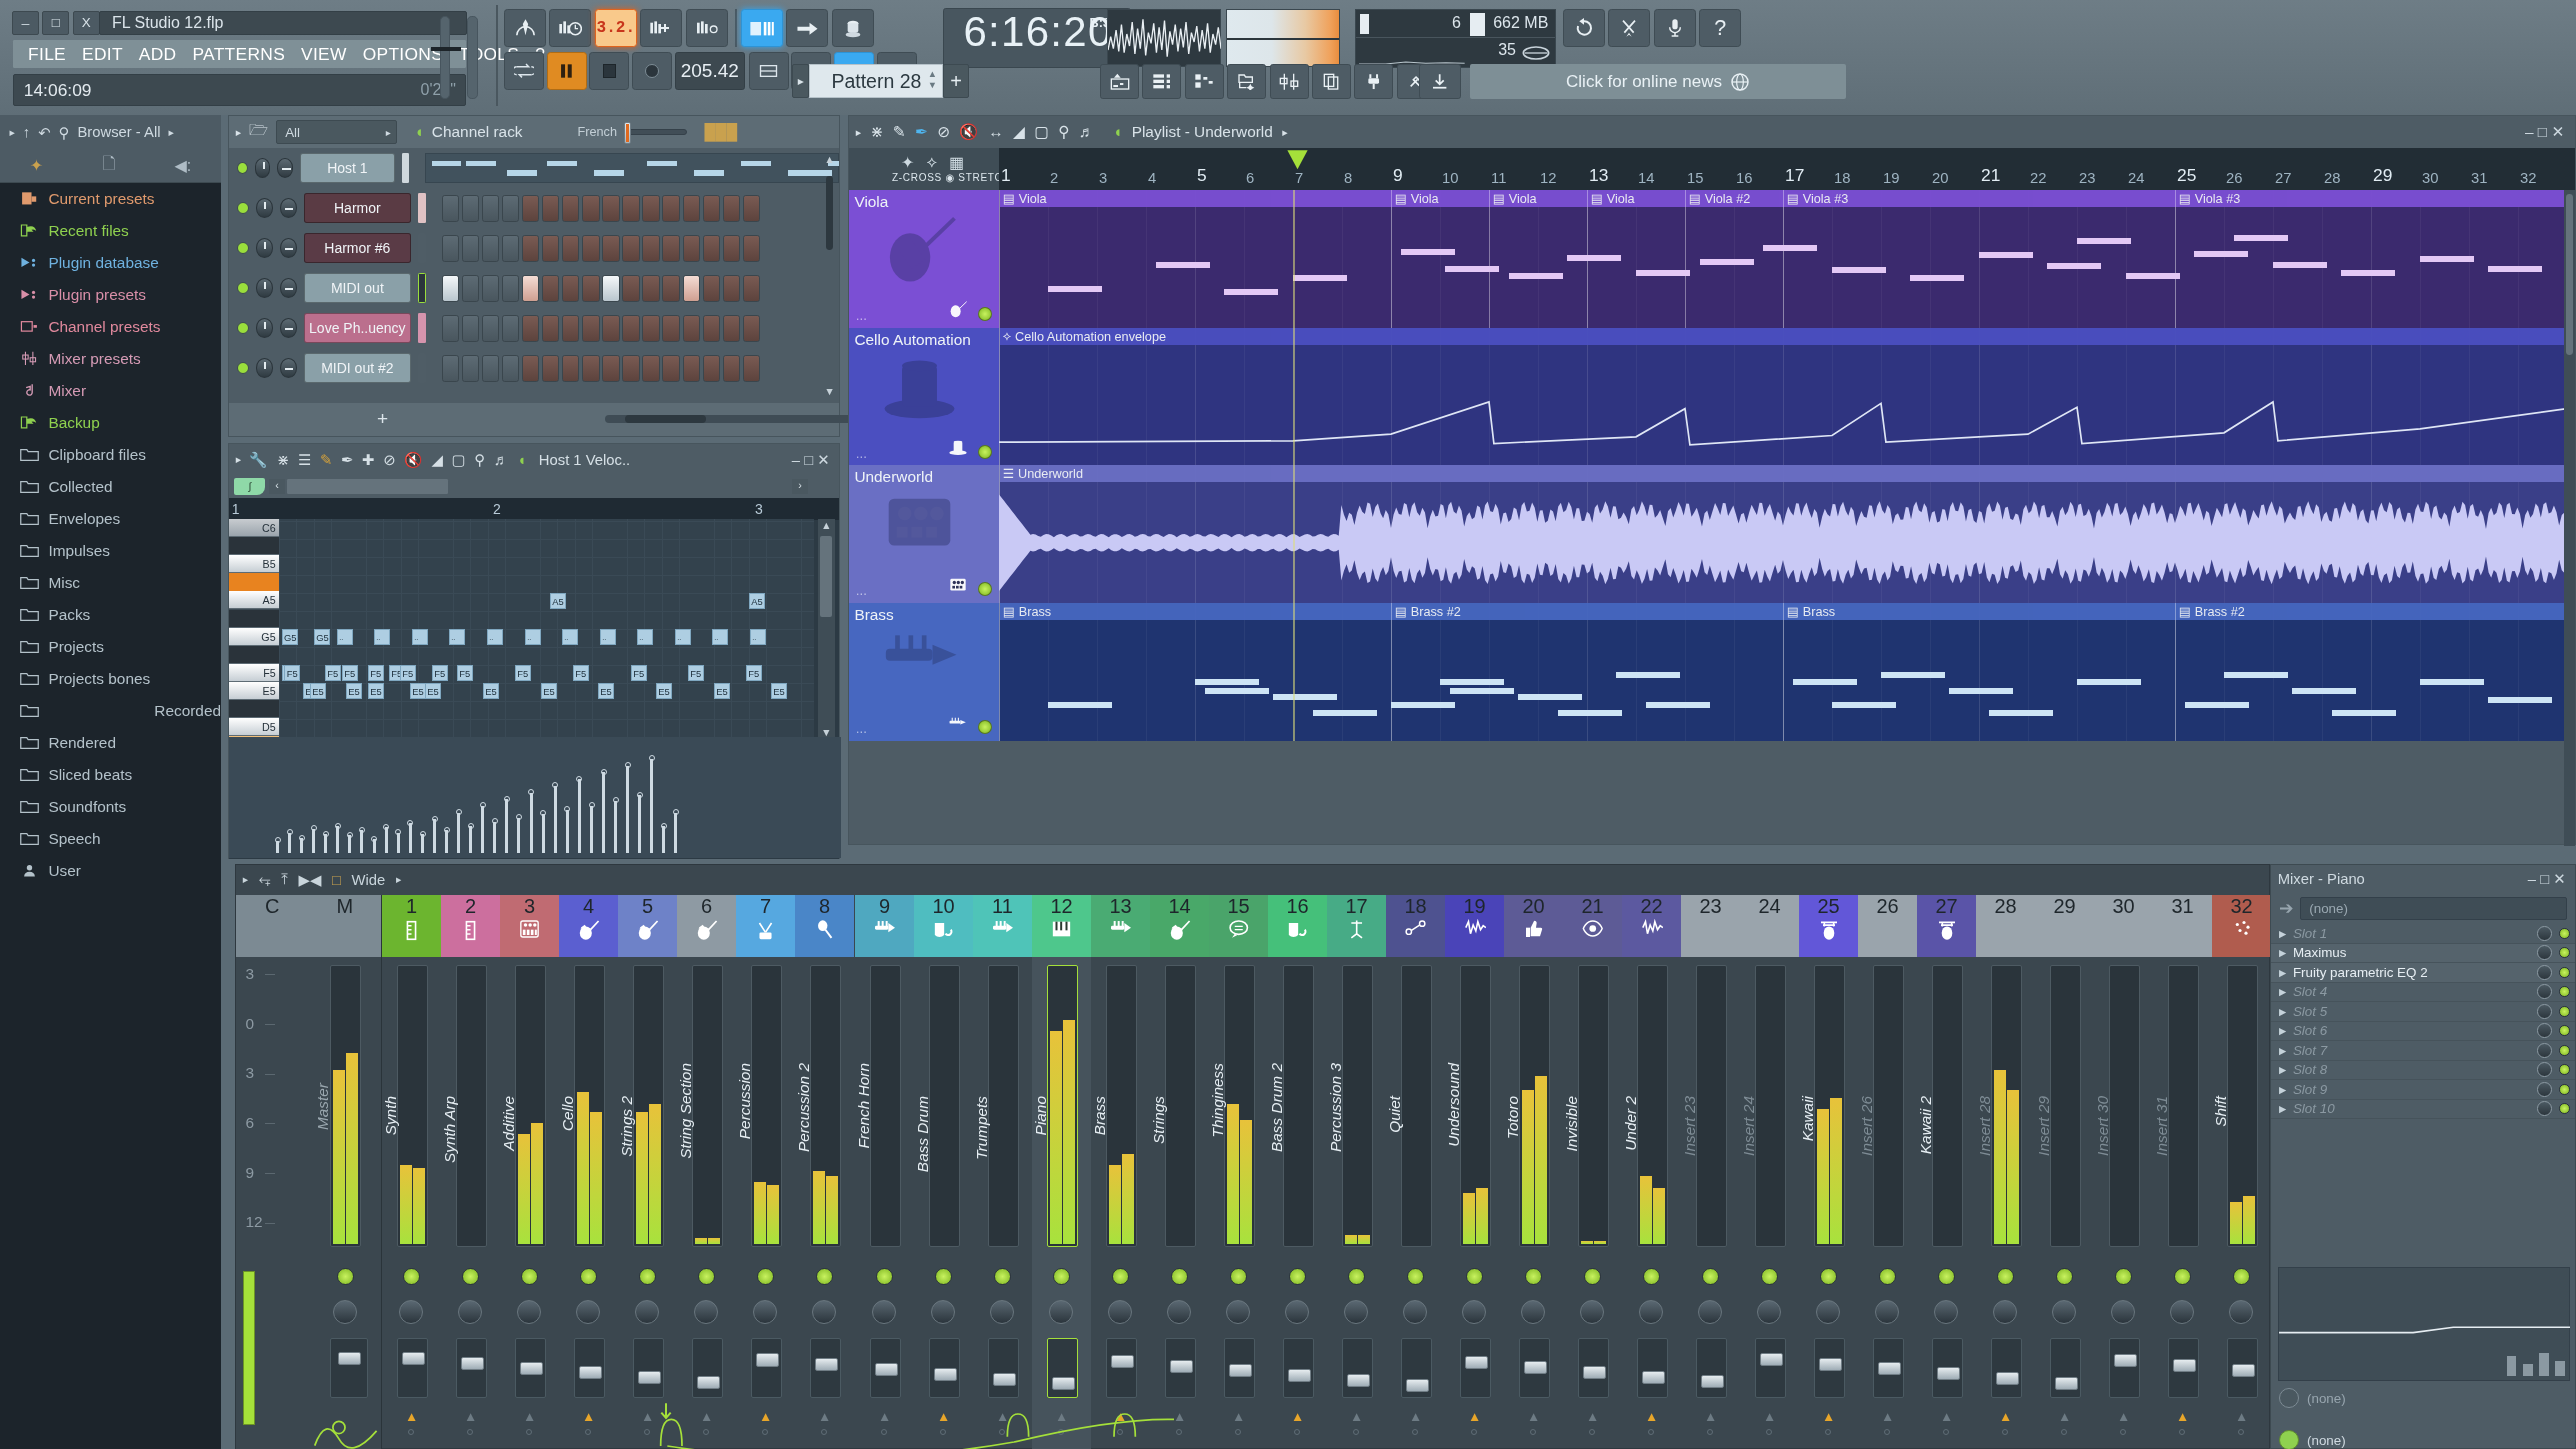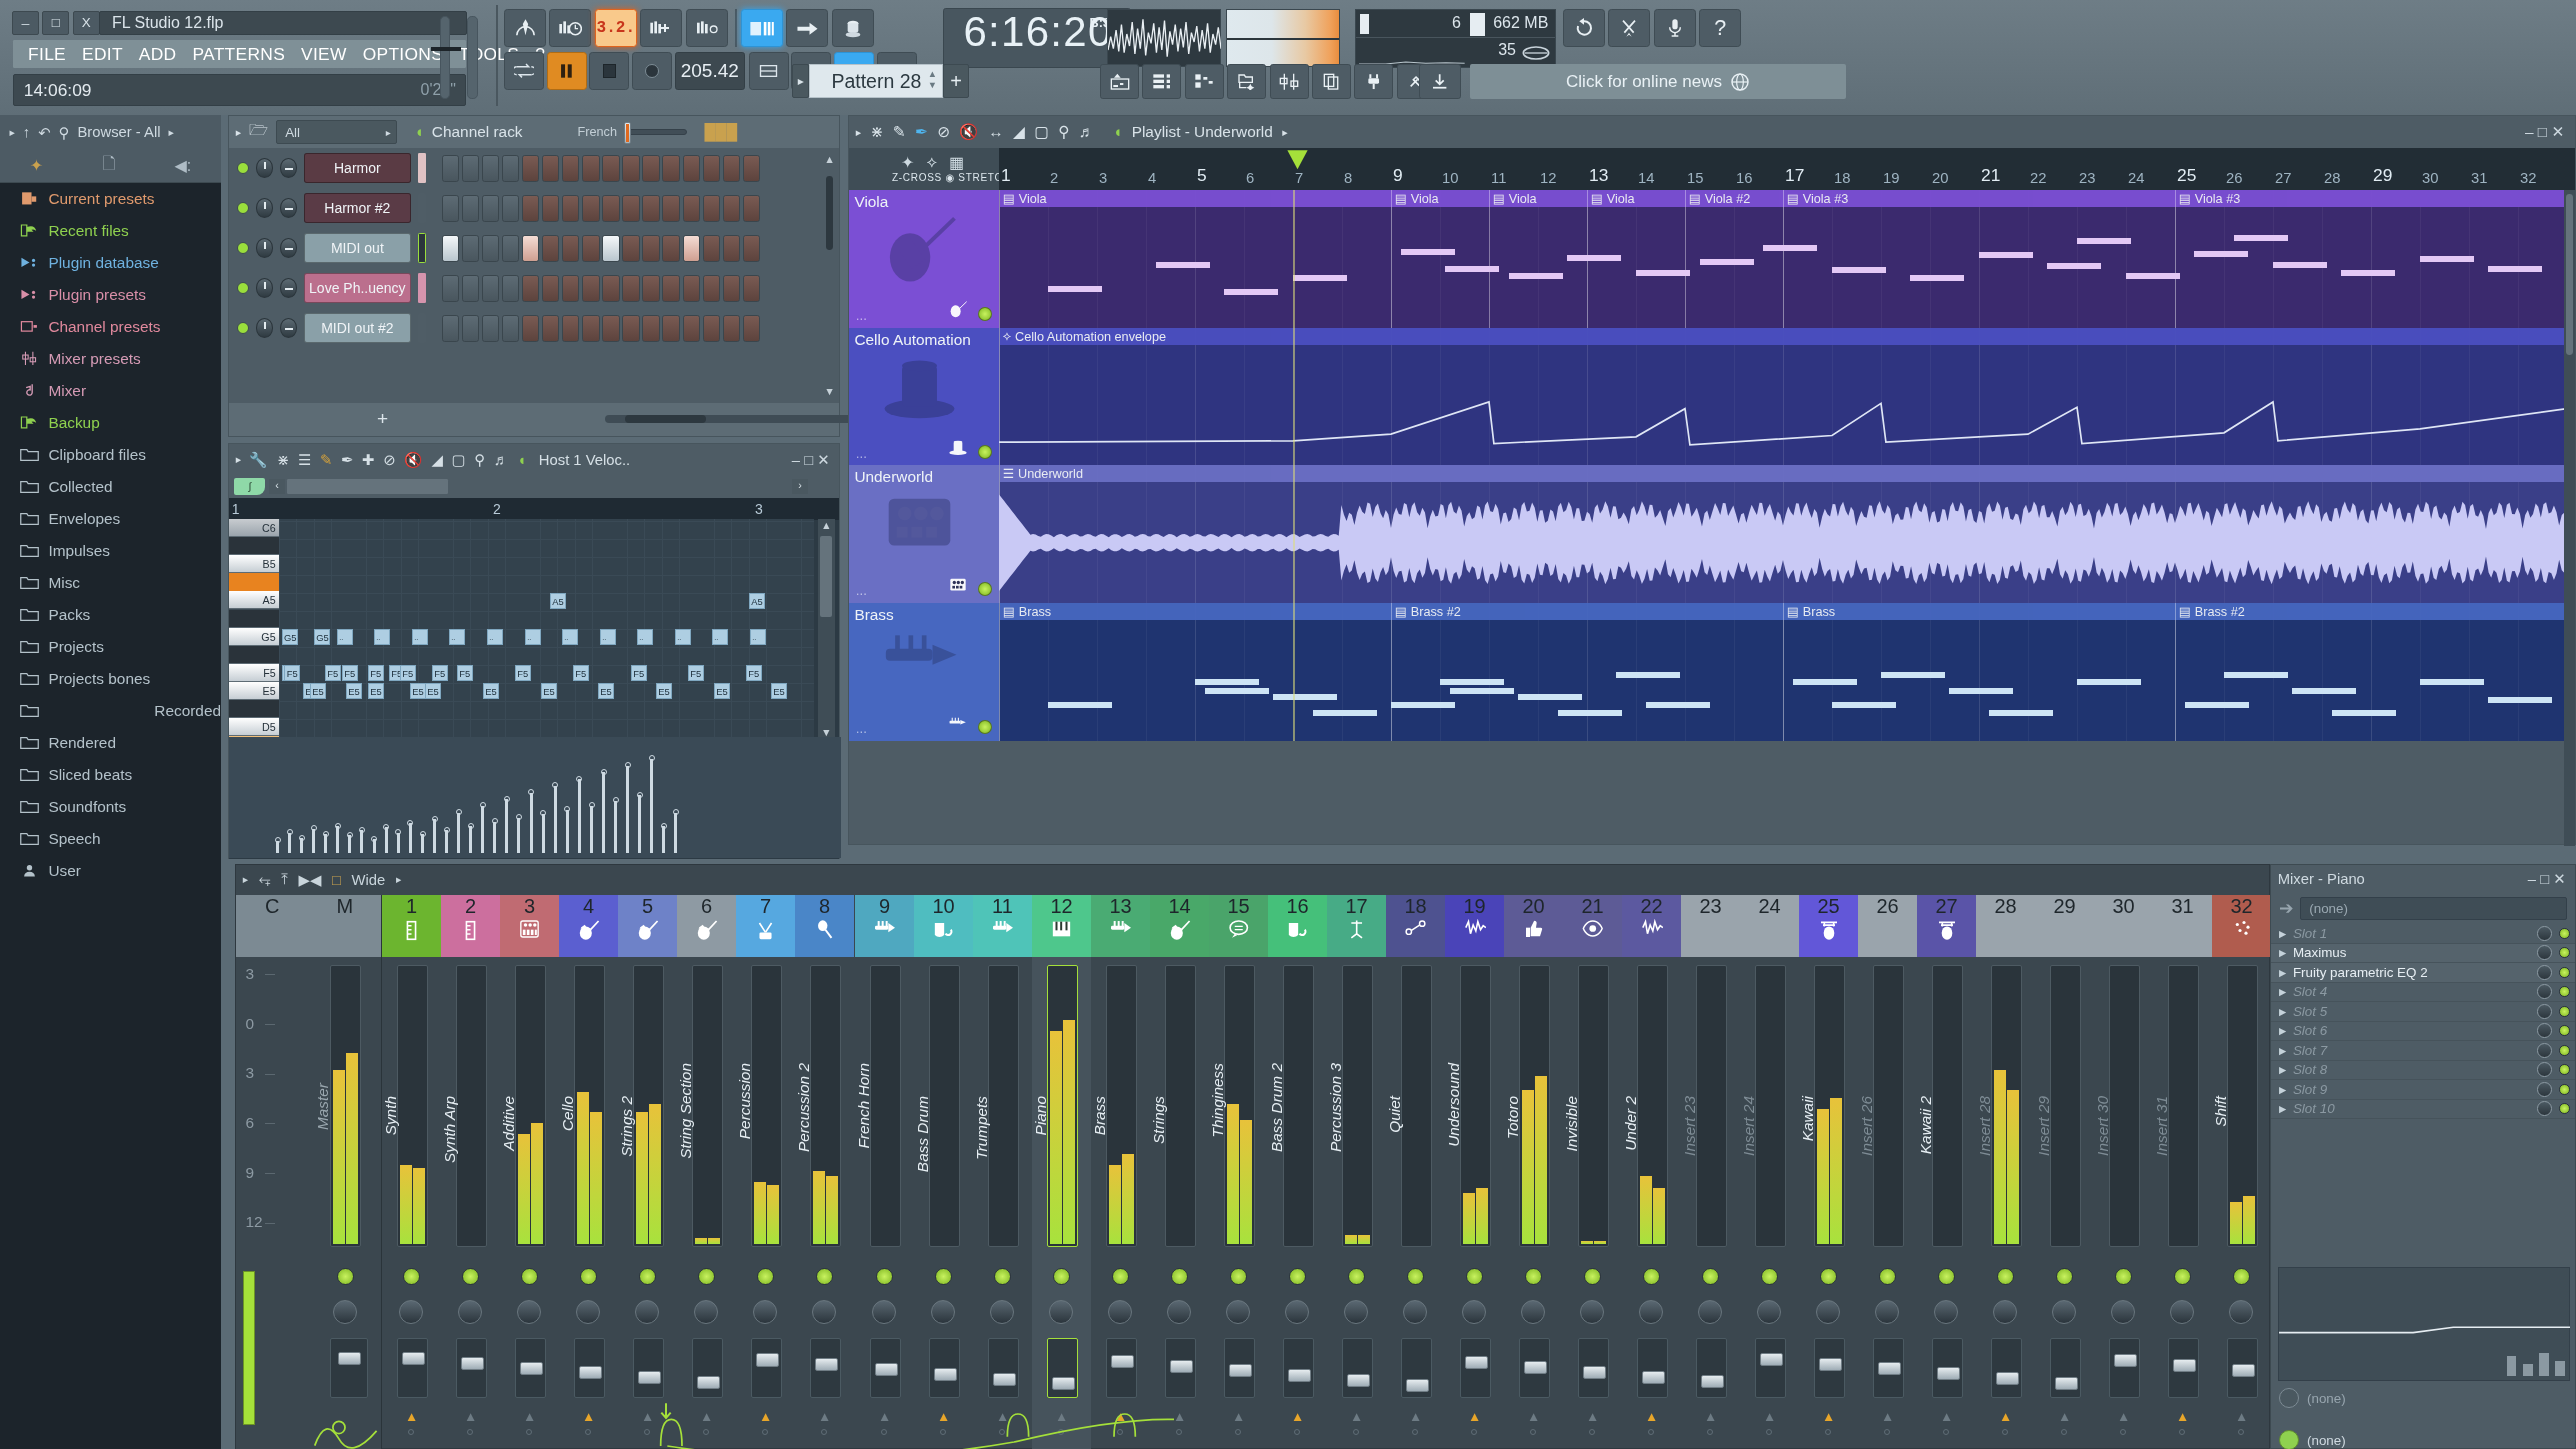--- a/index.html
+++ b/index.html
@@ -620,20 +620,42 @@
       <div style="position:absolute;left:-2px;top:-7.4px;width:6.7px;height:21.5px;background:linear-gradient(#dfe7ec,#a8b5bd);border:0.7px solid #6f7d86;border-radius:2px;"></div>
       <div style="position:absolute;left:0;top:-5.4px;width:2.7px;height:17.4px;background:#e06a20;"></div>
     </div>
     <span style="margin-left:9.4px;color:#c9a14e;">███</span>
   </div>
   <div id="cr-body">
       <div class="cr-row">
         <div class="cr-led"></div>
        <div class="cr-knob"></div>
        <div class="cr-knob h"></div>
+       <div class="cr-name" style="background:#8aa0a8;">
+         <span>Host 1</span>
+       </div>
+       <div class="cr-bar" style="background:#cfd8dd;"></div>
+       <div class="cr-grid">
+          <div class="gnote" style="left:5.4px;top:6.7px;width:29.5px;"></div>
+          <div class="gnote" style="left:40px;top:6.7px;width:29.5px;"></div>
+          <div class="gnote" style="left:81px;top:16px;width:29.5px;"></div>
+          <div class="gnote" style="left:121px;top:6.7px;width:29.5px;"></div>
+          <div class="gnote" style="left:168px;top:16px;width:29.5px;"></div>
+          <div class="gnote" style="left:221px;top:6.7px;width:29.5px;"></div>
+          <div class="gnote" style="left:268px;top:16px;width:29.5px;"></div>
+          <div class="gnote" style="left:315px;top:6.7px;width:29.5px;"></div>
+          <div class="gnote" style="left:362px;top:16px;width:29.5px;"></div>
+          <div class="gnote" style="left:402px;top:6.7px;width:29.5px;"></div>
+          <div class="gnote" style="left:376px;top:16px;width:29.5px;"></div>
+        </div>
+      </div>
+      <div class="cr-row">
+        <div class="cr-led"></div>
+       <div class="cr-knob"></div>
+       <div class="cr-knob h"></div>
        <div class="cr-name" style="background:#5a3b44;">
          <span>Harmor</span>
        </div>
        <div class="cr-bar" style="background:#e0c2c4;"></div>
        <div class="cr-steps">
           <div class="step"></div>
           <div class="step"></div>
           <div class="step"></div>
           <div class="step"></div>
           <div class="step b"></div>
@@ -648,21 +670,21 @@
           <div class="step b"></div>
           <div class="step b"></div>
           <div class="step b"></div>
         </div>
       </div>
       <div class="cr-row">
         <div class="cr-led"></div>
        <div class="cr-knob"></div>
        <div class="cr-knob h"></div>
        <div class="cr-name" style="background:#5a3b46;">
-         <span>Harmor #2</span>
+         <span>Harmor #6</span>
        </div>
        <div class="cr-bar" style="background:#4f5d66;"></div>
        <div class="cr-steps">
           <div class="step"></div>
           <div class="step"></div>
           <div class="step"></div>
           <div class="step"></div>
           <div class="step b"></div>
           <div class="step b"></div>
           <div class="step b"></div>

